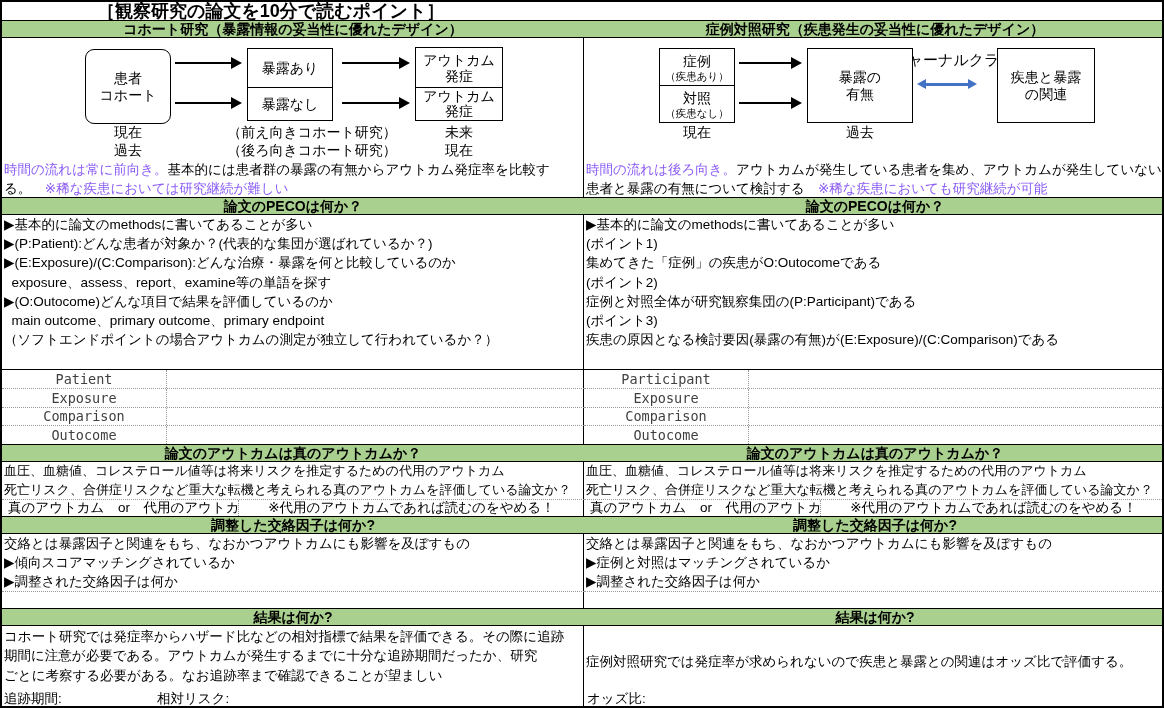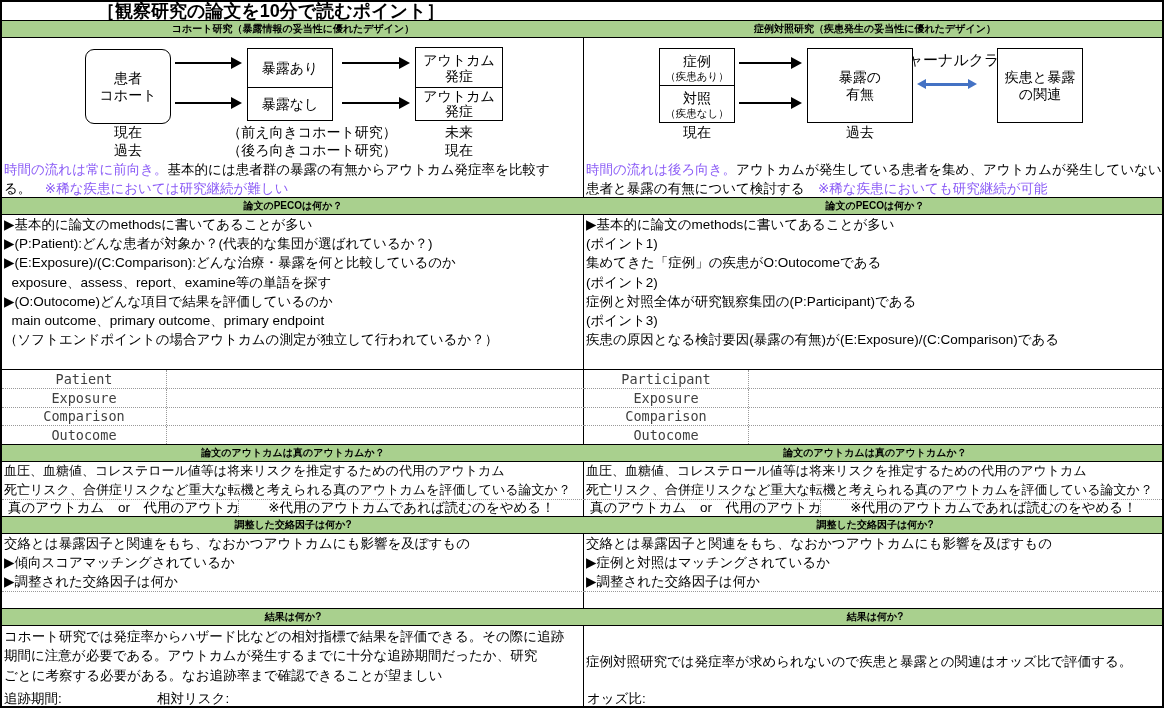--- a/index.html
+++ b/index.html
@@ -2,21 +2,21 @@
 <html><head>
 <meta charset="utf-8">
 <style>
   html,body{margin:0;padding:0;background:#fff;}
   body{font-family:"Liberation Sans","DejaVu Sans",sans-serif;color:#000;}
   #sheet{position:relative;width:1164px;height:708px;border:2px solid #000;box-sizing:border-box;background:#fff;overflow:hidden;}
   .abs{position:absolute;}
   .title{top:1px;left:95px;font-size:18px;font-weight:bold;line-height:17px;white-space:pre;}
   .brand{top:2px;left:830px;font-size:15px;line-height:16px;white-space:pre;margin-top:48px;}
   .coldiv{left:581px;top:18px;width:1px;height:690px;background:#000;}
-  .band{height:18px;background:#a9d08e;border-top:1px solid #000;border-bottom:1px solid #000;box-sizing:border-box;text-align:center;font-weight:bold;font-size:10px;line-height:16px;overflow:hidden;white-space:nowrap;}
+  .band{height:18px;background:#a9d08e;border-top:1px solid #000;border-bottom:1px solid #000;box-sizing:border-box;text-align:center;font-weight:bold;font-size:14px;line-height:16px;overflow:hidden;white-space:nowrap;}
   .band.l{left:0;width:582px;} .band.r{left:582px;width:582px;}
   .dbox{border:1px solid #000;box-sizing:border-box;display:flex;flex-direction:column;align-items:center;justify-content:center;text-align:center;font-size:14px;line-height:17px;white-space:pre-line;background:#fff;}
   .dbox .sub{font-size:10.5px;line-height:12px;}
   .harrow{height:2px;background:#000;}
   .harrow::after{content:"";position:absolute;right:-11px;top:-5px;width:0;height:0;border-left:11px solid #000;border-top:6px solid transparent;border-bottom:6px solid transparent;}
   .dblarrow{height:3px;background:#4472c4;}
   .dblarrow::before{content:"";position:absolute;left:-9px;top:-4px;width:0;height:0;border-right:9px solid #4472c4;border-top:5px solid transparent;border-bottom:5px solid transparent;}
   .dblarrow::after{content:"";position:absolute;right:-9px;top:-4px;width:0;height:0;border-left:9px solid #4472c4;border-top:5px solid transparent;border-bottom:5px solid transparent;}
   .dlabel{font-size:14px;line-height:17px;text-align:center;white-space:pre;}
   .txtblock{font-size:13.5px;}
@@ -79,21 +79,21 @@
   <div class="abs dbox" style="left:657px;top:46px;width:76px;height:38px;">
     <span>症例</span>
     <span class="sub">（疾患あり）</span>
   </div>
   <div class="abs dbox" style="left:657px;top:83px;width:76px;height:38px;">
     <span>対照</span>
     <span class="sub">（疾患なし）</span>
   </div>
   <div class="abs dbox" style="left:805px;top:46px;width:106px;height:75px;">暴露の
 有無</div>
-  <div class="abs dbox" style="left:995px;top:46px;width:86px;height:75px;">疾患と暴露
+  <div class="abs dbox" style="left:995px;top:46px;width:98px;height:75px;">疾患と暴露
 の関連</div>
   <div class="abs harrow" style="left:737px;top:60px;width:52px;"></div>
   <div class="abs harrow" style="left:737px;top:100px;width:52px;"></div>
   <div class="abs dblarrow" style="left:924px;top:81px;width:42px;"></div>
   <div class="abs dlabel" style="left:657px;top:122px;width:76px;">現在</div>
   <div class="abs dlabel" style="left:805px;top:122px;width:106px;">過去</div>
 
   <div class="abs txtblock note" style="left:2px;top:158px;width:578px;">
     <div class="ln"><span class="seg-red">時間の流れは常に前向き。</span><span>基本的には患者群の暴露の有無からアウトカム発症率を比較す</span></div>
     <div class="ln"><span>る。　</span><span class="seg-red">※稀な疾患においては研究継続が難しい</span></div>

